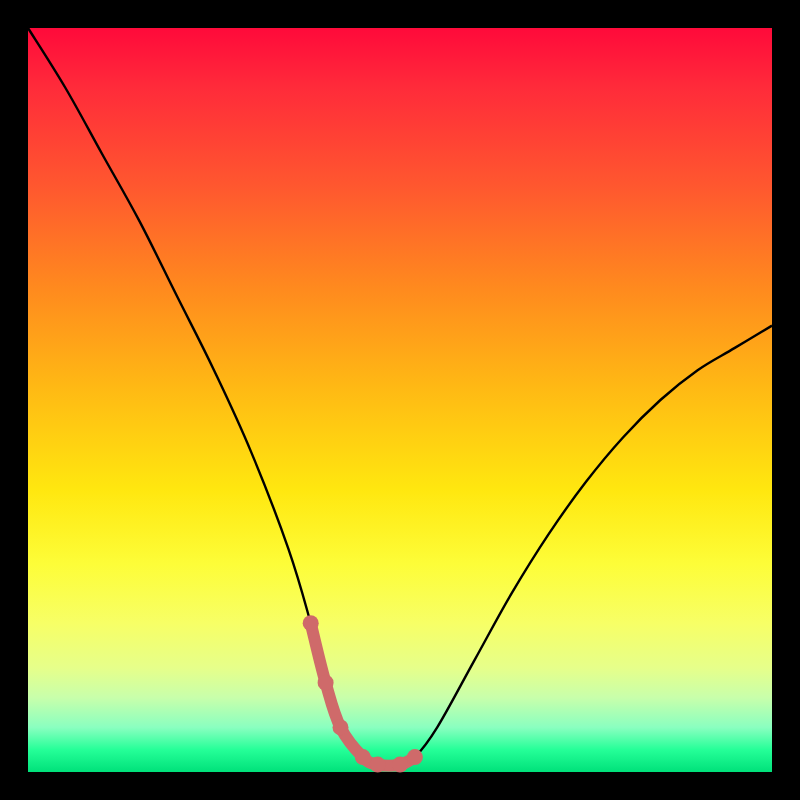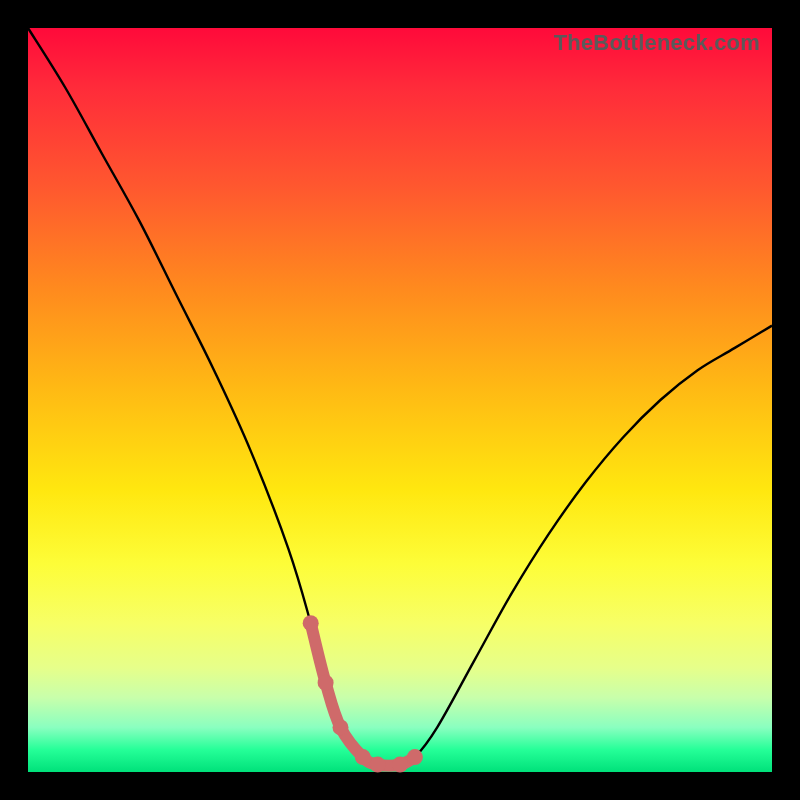--- a/index.html
+++ b/index.html
@@ -49,21 +49,20 @@
     width: 744px;
     height: 744px;
     overflow: visible;
   }
 </style>
 </head>
 <body>
 
 <div class="frame">
   <div class="plot">
-    <div class="watermark">TheBottleneck.com</div>
     <svg class="curve" viewBox="0 0 744 744" preserveAspectRatio="none">
       <path d="M 0.0 0.0 C 6.7 10.7, 23.8 36.8, 37.2 59.5 C 50.6 82.3, 61.0 102.4, 74.4 126.5 C 87.8 150.6, 98.2 168.0, 111.6 193.4 C 125.0 218.9, 135.4 241.1, 148.8 267.8 C 162.2 294.6, 172.6 314.1, 186.0 342.2 C 199.4 370.4, 209.8 391.9, 223.2 424.1 C 236.6 456.2, 249.7 490.0, 260.4 520.8 C 271.1 551.6, 276.0 571.1, 282.7 595.2 C 289.4 619.3, 292.2 636.0, 297.6 654.7 C 303.0 673.5, 305.8 686.0, 312.5 699.4 C 319.2 712.8, 328.1 722.4, 334.8 729.1 C 341.5 735.8, 343.0 735.2, 349.7 736.6 C 356.4 737.9, 365.3 737.9, 372.0 736.6 C 378.7 735.2, 380.2 735.8, 386.9 729.1 C 393.6 722.4, 398.5 716.8, 409.2 699.4 C 419.9 682.0, 433.0 656.5, 446.4 632.4 C 459.8 608.3, 470.2 588.2, 483.6 565.4 C 497.0 542.7, 507.4 526.0, 520.8 505.9 C 534.2 485.8, 544.6 471.2, 558.0 453.8 C 571.4 436.4, 581.8 423.9, 595.2 409.2 C 608.6 394.5, 619.0 384.1, 632.4 372.0 C 645.8 359.9, 656.2 351.6, 669.6 342.2 C 683.0 332.9, 693.4 328.0, 706.8 319.9 C 720.2 311.9, 737.3 301.6, 744.0 297.6" fill="none" stroke="#000000" stroke-width="2.4" id="main-path"></path>
       <path d="M 282.7 595.2 C 285.4 605.9, 292.2 636.0, 297.6 654.7 C 303.0 673.5, 305.8 686.0, 312.5 699.4 C 319.2 712.8, 328.1 722.4, 334.8 729.1 C 341.5 735.8, 343.0 735.2, 349.7 736.6 C 356.4 737.9, 365.3 737.9, 372.0 736.6 C 378.7 735.2, 384.2 730.5, 386.9 729.1" fill="none" stroke="#cf6a6a" stroke-width="12" stroke-linecap="round" stroke-linejoin="round" id="hl-path"></path>
       <g id="hl-dots">
           <circle cx="282.7" cy="595.2" r="8" fill="#cf6a6a"></circle>
           <circle cx="297.6" cy="654.7" r="8" fill="#cf6a6a"></circle>
           <circle cx="312.5" cy="699.4" r="8" fill="#cf6a6a"></circle>
           <circle cx="334.8" cy="729.1" r="8" fill="#cf6a6a"></circle>
           <circle cx="349.7" cy="736.6" r="8" fill="#cf6a6a"></circle>
           <circle cx="372.0" cy="736.6" r="8" fill="#cf6a6a"></circle>

